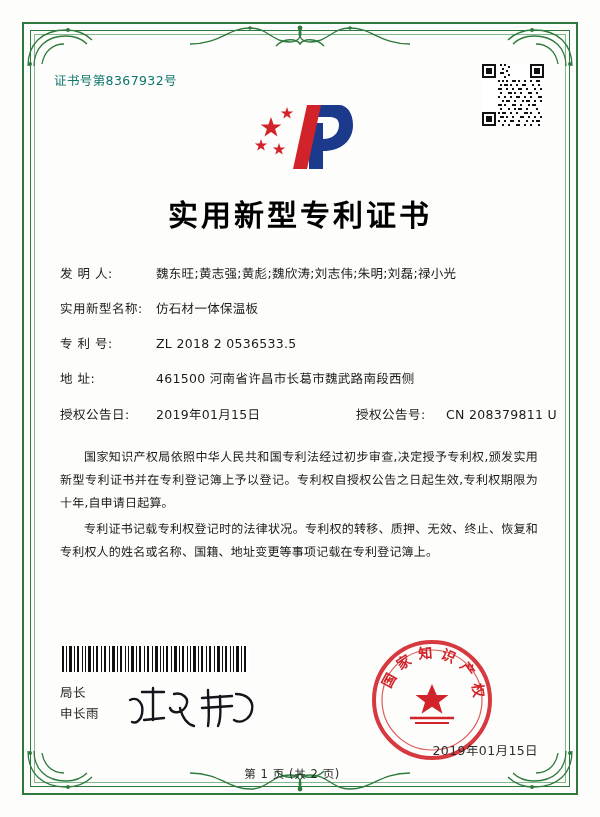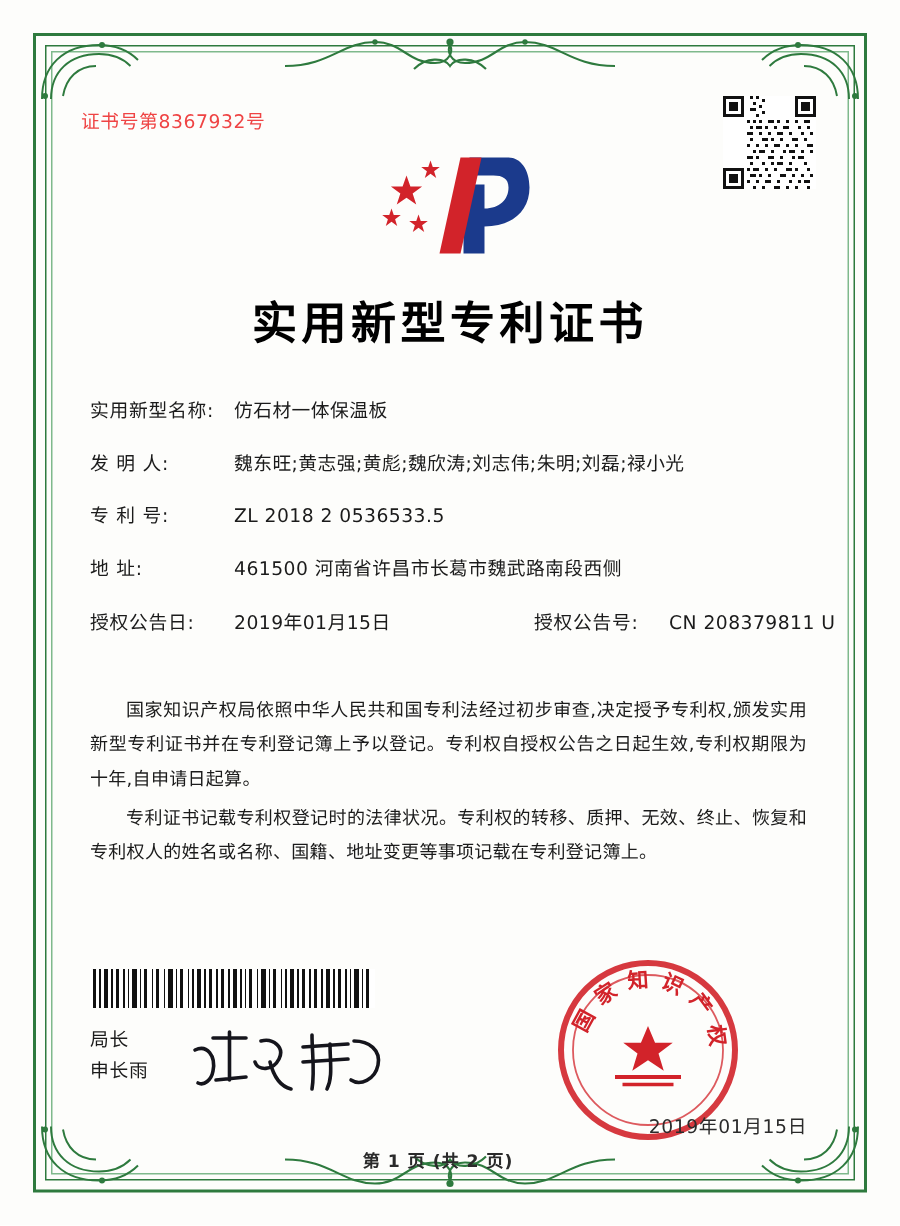--- a/index.html
+++ b/index.html
@@ -78,21 +78,21 @@
     left: 48px;
     top: 70px;
     width: 504px;
     color: #1d1d1d;
   }
 
   .cert-no {
     font-family: "DejaVu Sans", sans-serif;
     font-size: 12.5px;
     letter-spacing: 0.4px;
-    color: #ef4444;
+    color: #0f766e;
     margin-left: 6px;
   }
 
   .qr {
     position: absolute;
     right: 8px;
     top: -6px;
     width: 62px;
     height: 62px;
   }
@@ -140,21 +140,21 @@
   }
   .field-row.dual .field-value { flex: 0 0 auto; width: 200px; }
   .field-label2 {
     width: 90px;
     flex: 0 0 90px;
     letter-spacing: 0.5px;
     white-space: nowrap;
   }
 
   .paragraphs {
-    margin-top: 38px;
+    margin-top: 22px;
     margin-left: 12px;
     margin-right: 14px;
     font-family: "DejaVu Sans", sans-serif;
     font-size: 12px;
     line-height: 1.95;
     text-align: justify;
     color: #1b1b1b;
     letter-spacing: 0.2px;
   }
   .paragraphs p { margin: 0 0 2px 0; text-indent: 24px; }
@@ -212,21 +212,20 @@
   .page-foot {
     position: absolute;
     left: 0;
     right: 16px;
     bottom: 36px;
     text-align: center;
     font-family: "DejaVu Sans", sans-serif;
     font-size: 11.5px;
     color: #2a2a2a;
     letter-spacing: 0.6px;
-    font-weight: bold;
   }
 </style>
 </head>
 <body>
 
 <div class="page">
 
   <div class="border-outer"></div>
   <div class="border-inner"></div>
   <div class="border-hair"></div>
@@ -417,27 +416,27 @@
           <polygon points="44,44 45.5,48.4 50.2,48.4 46.4,51.2 47.8,55.6 44,52.9 40.2,55.6 41.6,51.2 37.8,48.4 42.5,48.4"></polygon>
         </g>
       </svg>
     </div>
 
     <div class="title">实用新型专利证书</div>
 
     <div class="fields">
 
       <div class="field-row">
+        <div class="field-label">发 明 人:</div>
+        <div class="field-value">魏东旺;黄志强;黄彪;魏欣涛;刘志伟;朱明;刘磊;禄小光</div>
+      </div>
+
+      <div class="field-row">
         <div class="field-label">实用新型名称:</div>
         <div class="field-value">仿石材一体保温板</div>
-      </div>
-
-      <div class="field-row">
-        <div class="field-label">发 明 人:</div>
-        <div class="field-value">魏东旺;黄志强;黄彪;魏欣涛;刘志伟;朱明;刘磊;禄小光</div>
       </div>
 
       <div class="field-row">
         <div class="field-label">专 利 号:</div>
         <div class="field-value">ZL 2018 2 0536533.5</div>
       </div>
 
 
 
       <div class="field-row">

